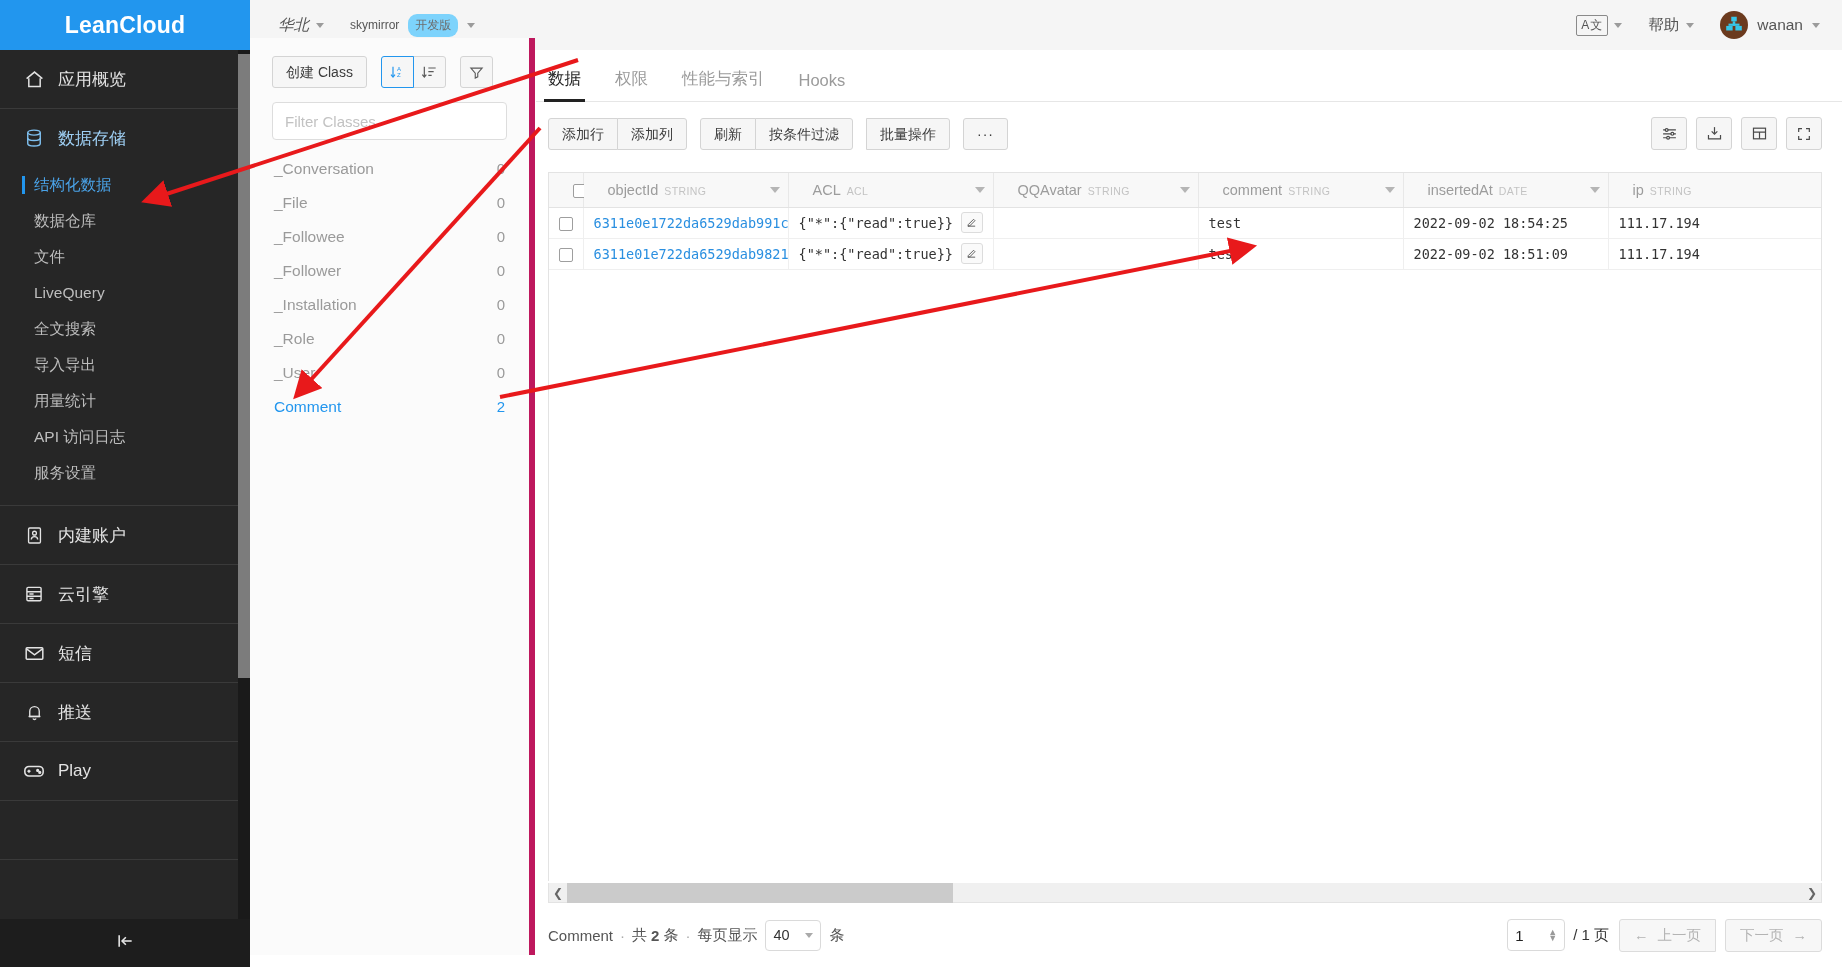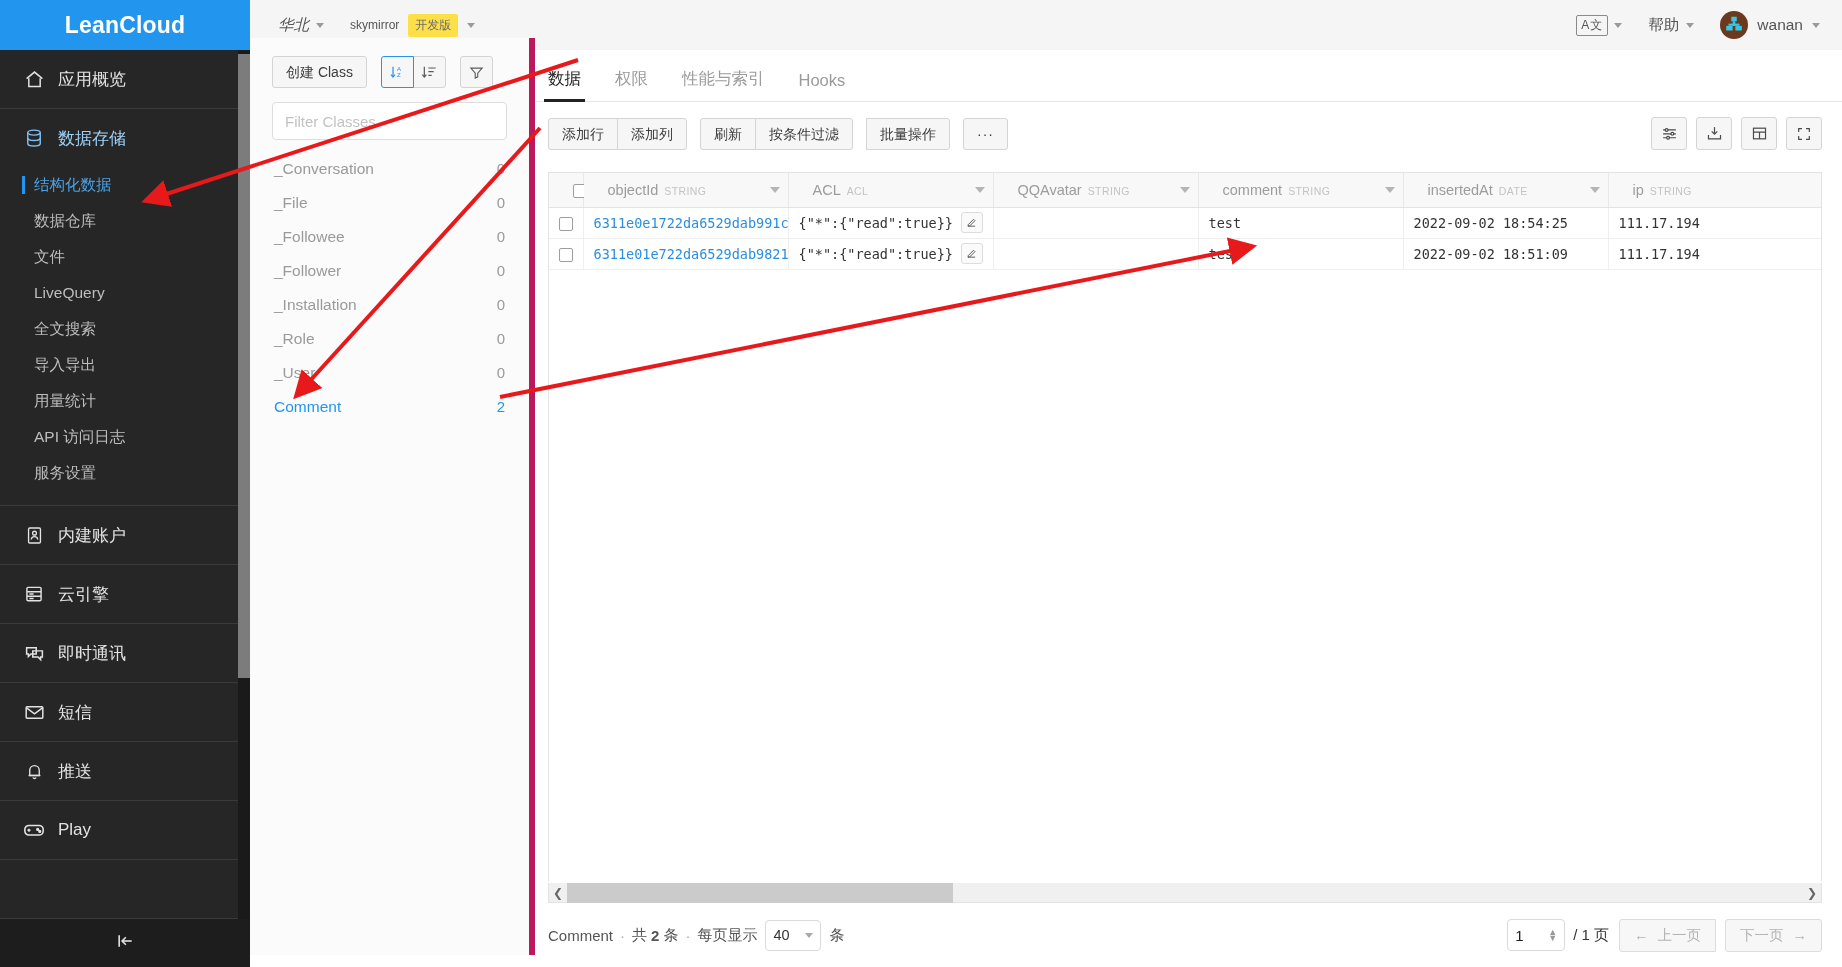--- a/index.html
+++ b/index.html
@@ -300,31 +300,20 @@
             <svg width="20" height="20" viewBox="0 0 24 24" fill="none" stroke="#e3e3e3" stroke-width="1.7">
               <rect x="3.5" y="4" width="17" height="16" rx="1.5"></rect>
               <path d="M3.5 9.3 h17 M3.5 14.6 h17"></path>
                 <path d="M6.5 12 h5 M6.5 17.3 h5"></path>
             </svg>
           </span>
           <span>云引擎</span>
         </div>
       </div>
 
-      <div class="nav-group">
-        <div class="nav-top">
-          <span class="ico">
-            <svg width="21" height="21" viewBox="0 0 24 24" fill="none" stroke="#e3e3e3" stroke-width="1.7">
-              <path d="M3 5.5 h11 v7 h-6 l-3 3 v-3 h-2 z"></path>
-              <path d="M10 9 h11 v7 h-2 v3 l-3-3 h-6 z"></path>
-            </svg>
-          </span>
-          <span>即时通讯</span>
-        </div>
-      </div>
 
       <div class="nav-group">
         <div class="nav-top">
           <span class="ico">
             <svg width="21" height="21" viewBox="0 0 24 24" fill="none" stroke="#e3e3e3" stroke-width="1.7">
               <rect x="2.5" y="5.5" width="19" height="13" rx="1"></rect>
                 <path d="M2.5 6.5 L12 13.5 L21.5 6.5"></path>
             </svg>
           </span>
           <span>短信</span>
@@ -381,21 +370,21 @@
     </div>
   </div>
 
   <div style="position:absolute;left:250px;top:0;right:0;height:50px;background:#f5f5f5;display:flex;align-items:center;padding:0 22px 0 28px;">
     <div style="display:flex;align-items:center;gap:7px;cursor:pointer;">
       <span style="font-size:15.5px;color:#555;font-style:italic;">华北</span>
       <span style="width:0;height:0;border-left:4.5px solid transparent;border-right:4.5px solid transparent;border-top:5px solid #9b9b9b;"></span>
     </div>
     <div style="display:flex;align-items:center;gap:9px;margin-left:26px;cursor:pointer;">
       <span style="font-size:12px;color:#555;">skymirror</span>
-      <span style="background:#fde047;color:#6d6d6d;font-size:12px;padding:3px 7px;border-radius:2px;">开发版</span>
+      <span style="background:#7dd3fc;color:#6d6d6d;font-size:12px;padding:3px 7px;border-radius:9px;">开发版</span>
       <span style="width:0;height:0;border-left:4.5px solid transparent;border-right:4.5px solid transparent;border-top:5px solid #9b9b9b;"></span>
     </div>
     <div style="flex:1"></div>
     <div style="display:flex;align-items:center;gap:6px;cursor:pointer;margin-right:26px;">
       <span style="border:1.6px solid #8a8a8a;color:#555;font-size:12px;padding:1px 4px;letter-spacing:1px;border-radius:2px;">A文</span>
       <span style="width:0;height:0;border-left:4.5px solid transparent;border-right:4.5px solid transparent;border-top:5px solid #9b9b9b;"></span>
     </div>
     <div style="display:flex;align-items:center;gap:7px;cursor:pointer;margin-right:26px;">
       <span style="font-size:15.5px;color:#555;">帮助</span>
       <span style="width:0;height:0;border-left:4.5px solid transparent;border-right:4.5px solid transparent;border-top:5px solid #9b9b9b;"></span>

